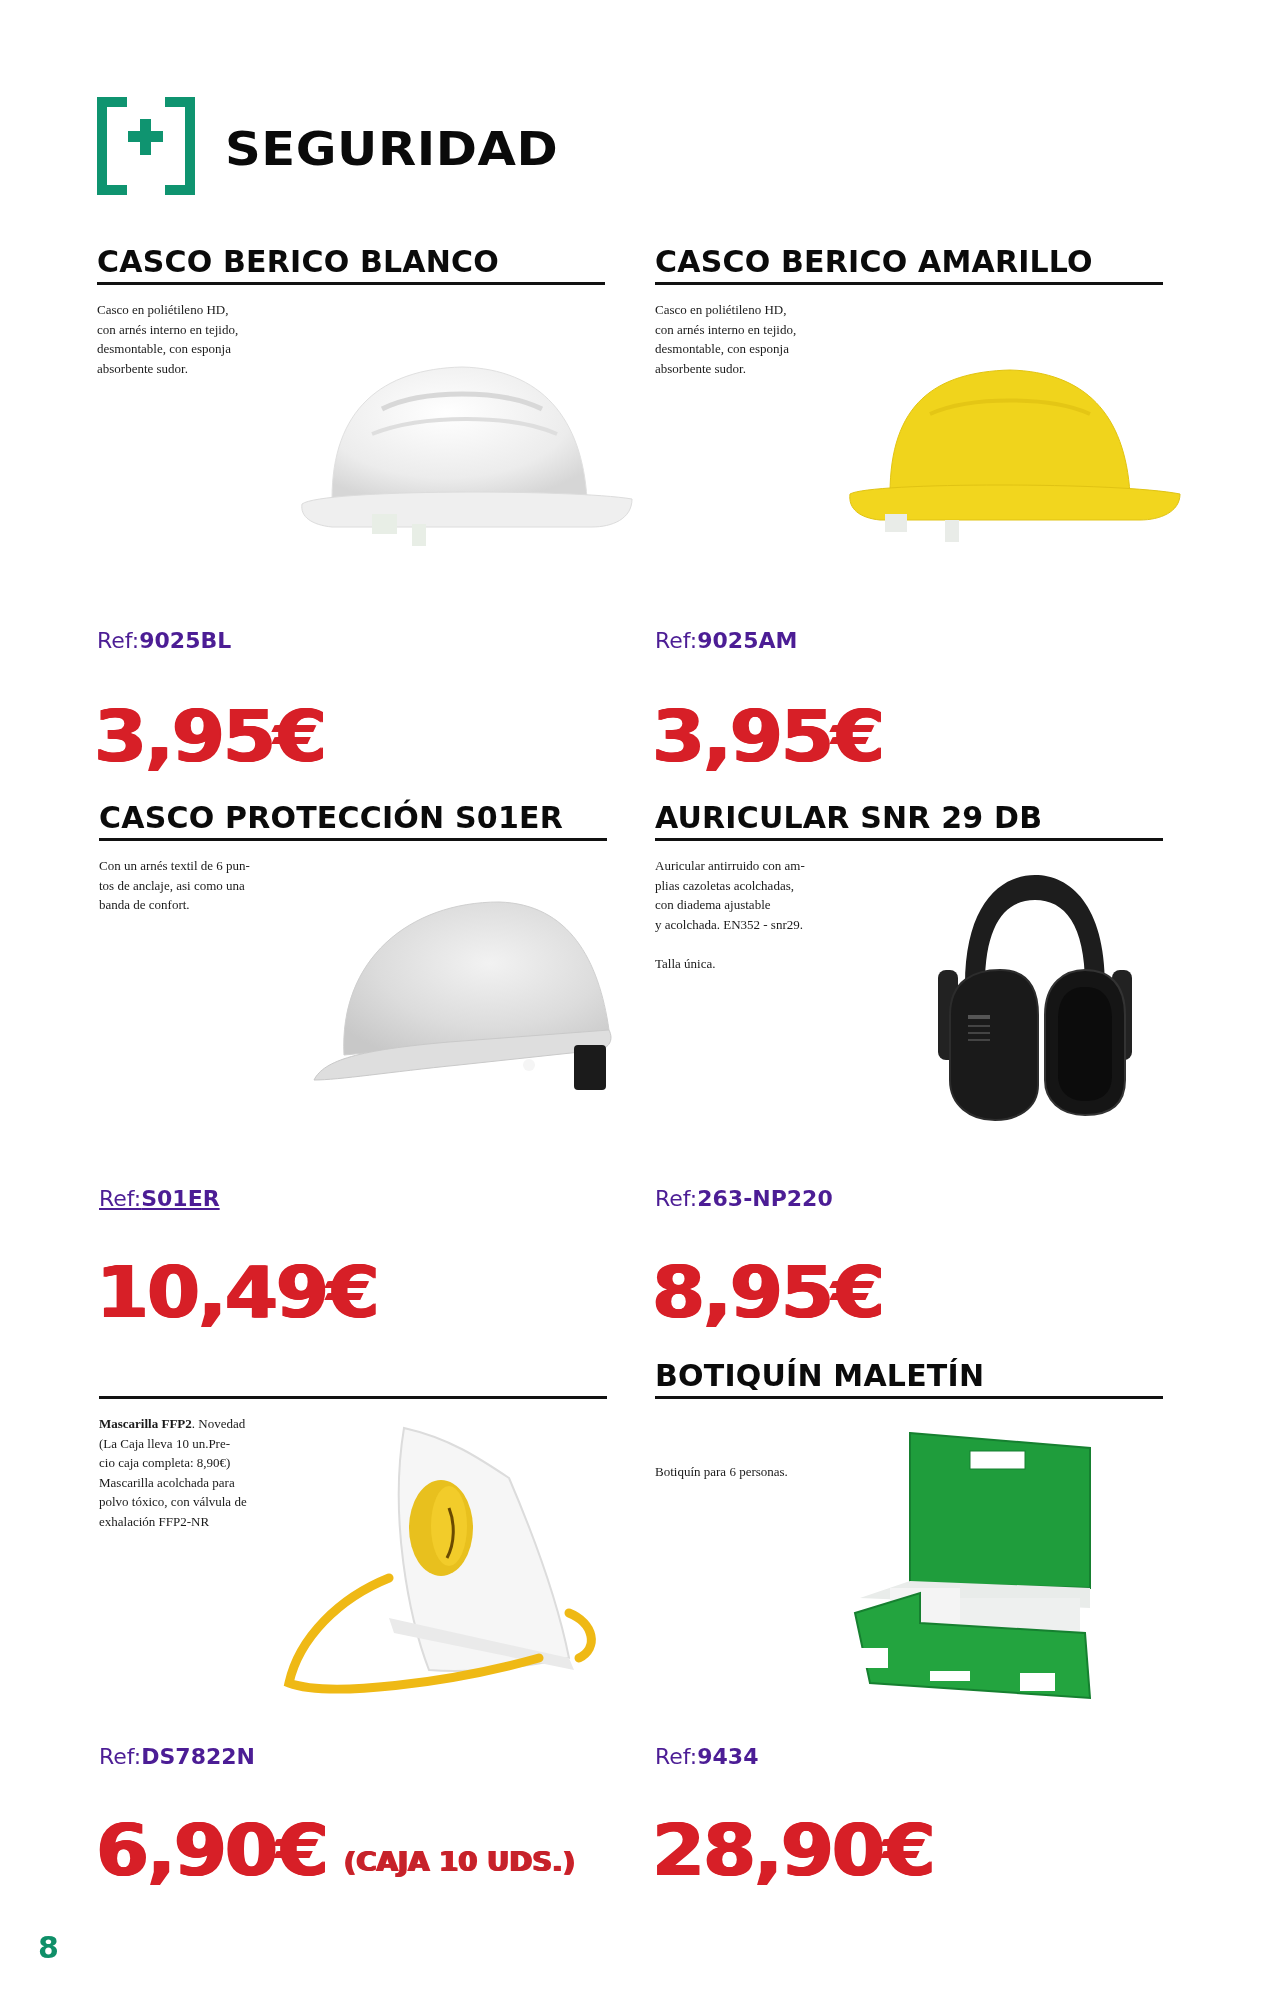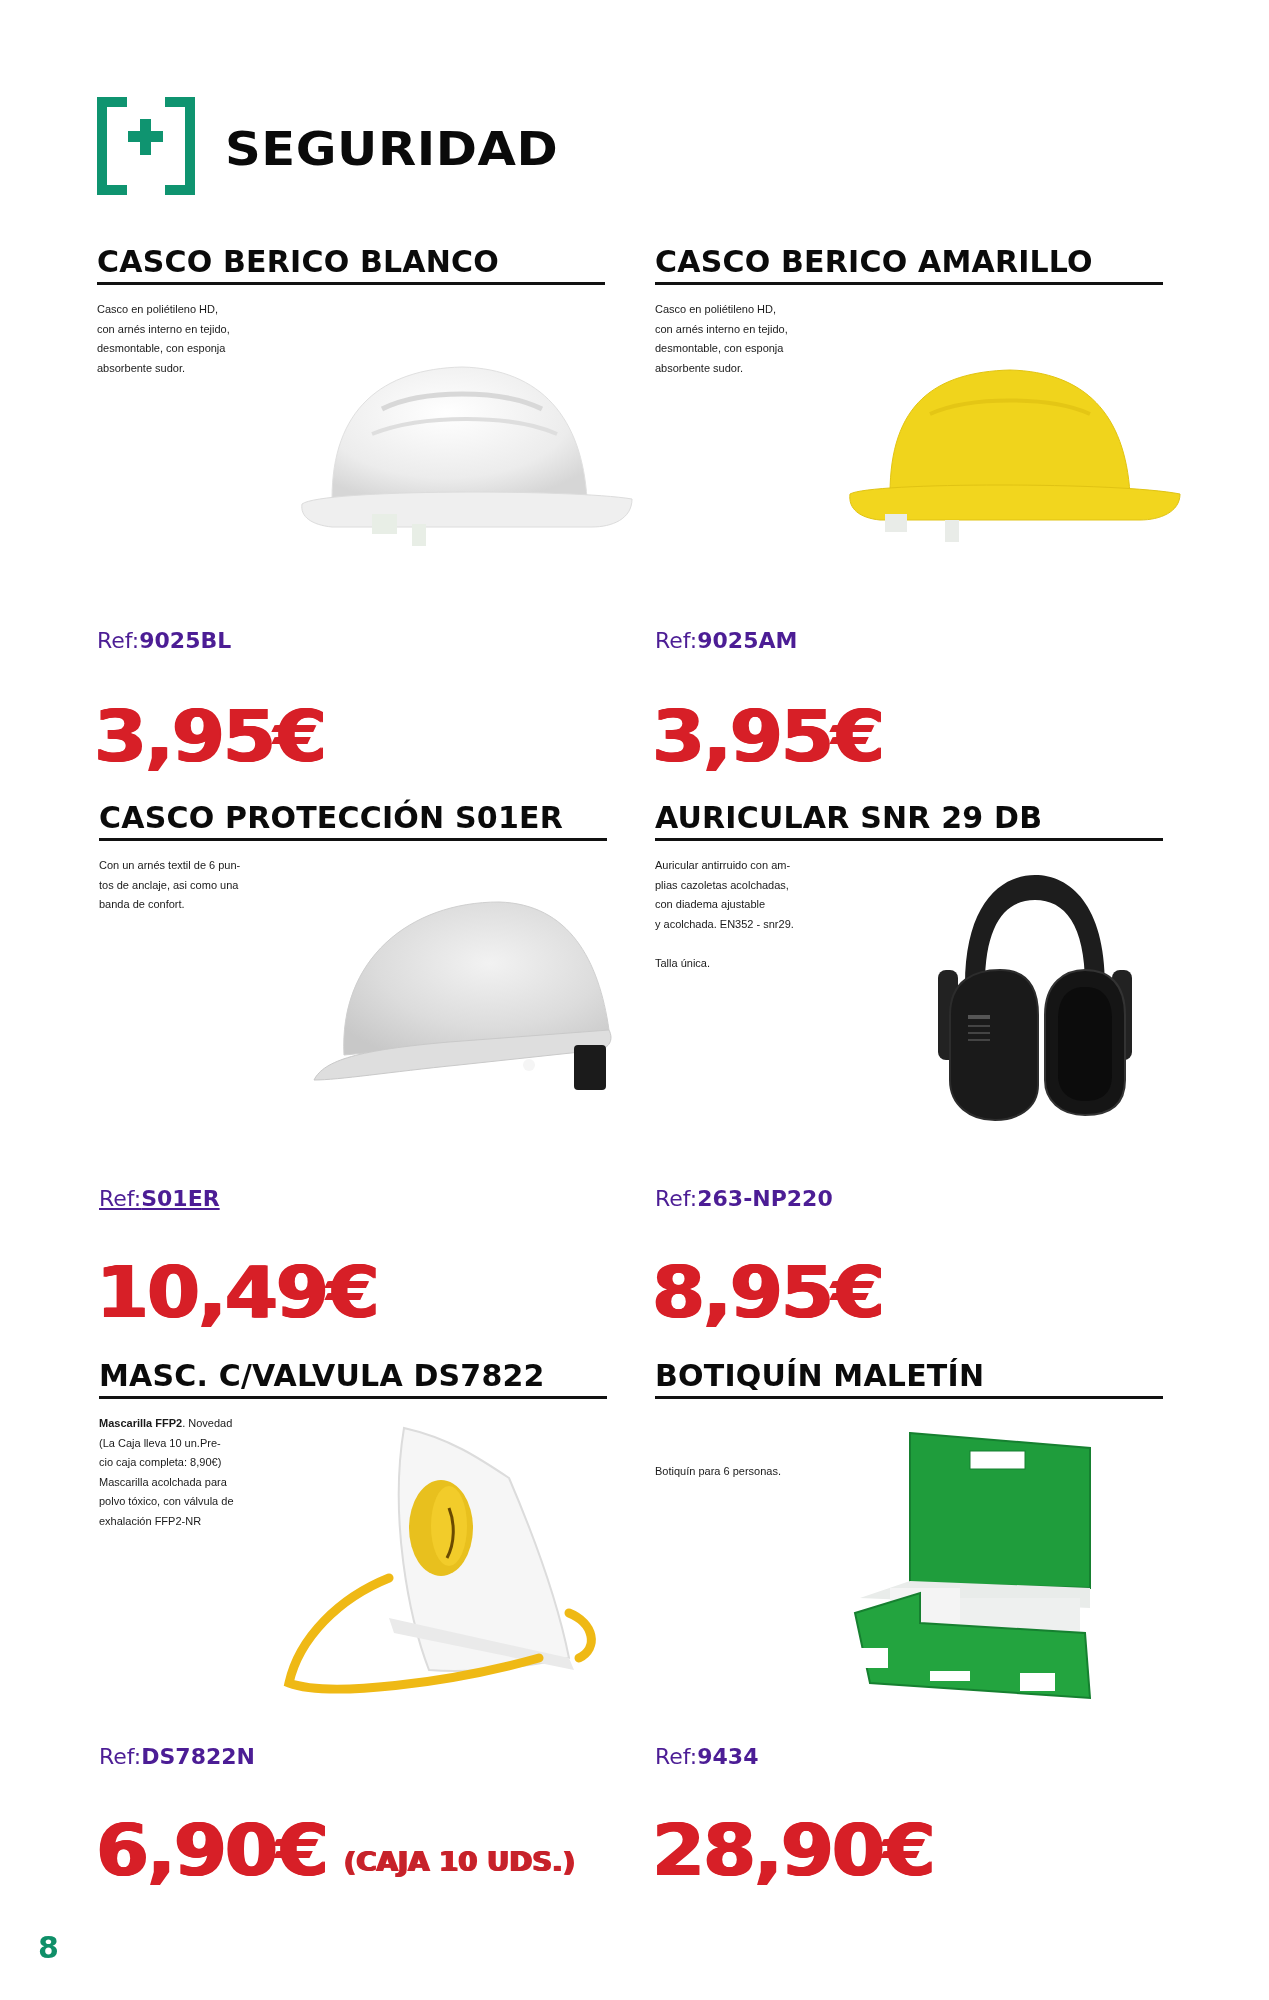--- a/index.html
+++ b/index.html
@@ -5,21 +5,21 @@
     * { box-sizing: border-box; margin: 0; padding: 0; }
     html, body { width: 1269px; height: 2000px; background: #ffffff; overflow: hidden; }
     body { position: relative; font-family: "Liberation Sans", "DejaVu Sans", sans-serif; color: #111; }
 
     .logo { position: absolute; left: 97px; top: 97px; width: 98px; height: 98px; }
     .section-title { position: absolute; left: 225px; top: 122px; font-family: "DejaVu Sans", sans-serif; font-weight: 900; font-size: 46px; letter-spacing: 0.5px; color: #0a0a0a; transform: scaleX(1.08); transform-origin: left center; }
 
     .product { position: absolute; width: 510px; }
     .p-title { position: absolute; left: 0; top: 0; font-family: "DejaVu Sans", sans-serif; font-weight: bold; font-size: 30px; color: #0b0b0b; white-space: nowrap; letter-spacing: 0.2px; }
     .p-rule { position: absolute; left: 0; top: 38px; width: 508px; height: 3px; background: #111; }
-    .p-desc { position: absolute; left: 0; top: 56px; width: 240px; font-family: Liberation Sans, sans-serif; font-size: 11px; line-height: 19.5px; color: #1a1a1a; }
+    .p-desc { position: absolute; left: 0; top: 56px; width: 240px; font-family: Liberation Serif, serif; font-size: 13px; line-height: 19.5px; color: #1a1a1a; }
     .p-desc b { font-weight: bold; }
     .p-ref { position: absolute; left: 0; font-family: "DejaVu Sans", sans-serif; font-size: 22px; color: #4c1d95; }
     .p-ref .ref-code { font-weight: bold; }
     .p-price { position: absolute; left: -3px; font-family: "DejaVu Sans", sans-serif; font-weight: 900; font-size: 72px; color: #d71f27; letter-spacing: -2px; white-space: nowrap; transform: scaleX(1.06); transform-origin: left center; text-shadow: 1px 0 0 #d71f27, -1px 0 0 #d71f27; }
     .p-price-note { font-size: 26px; letter-spacing: 0; margin-left: 16px; color: #c4232b; vertical-align: 4px; }
     .p-img { position: absolute; }
 
     .page-num { position: absolute; left: 38px; top: 1930px; font-family: "DejaVu Sans", sans-serif; font-weight: bold; font-size: 30px; color: #0f8f68; }
   </style>
 </head>
@@ -147,21 +147,20 @@
       <rect x="48" y="174" width="22" height="2" fill="#444"></rect>
     </svg>
   </div>
   <div class="p-ref" style="top:386px;text-align:center;">
     <span>Ref:</span><span class="ref-code">263-NP220</span>
   </div>
   <div class="p-price" style="top:450px;">8,95€</div>
 </div>
 
 <div class="product" style="left:99px; top:1358px; height:560px;">
-  <div class="p-title">MASC. C/VALVULA DS7822</div>
   <div class="p-rule"></div>
   <div class="p-desc">
     <div><b>Mascarilla FFP2</b><span>. Novedad</span></div>
     <div>(La Caja lleva 10 un.Pre-</div>
     <div>cio caja completa: 8,90€)</div>
     <div>Mascarilla acolchada para</div>
     <div>polvo tóxico, con válvula de</div>
     <div>exhalación FFP2-NR</div>
   </div>
   <div class="p-img" style="left:170px; top:60px;">

